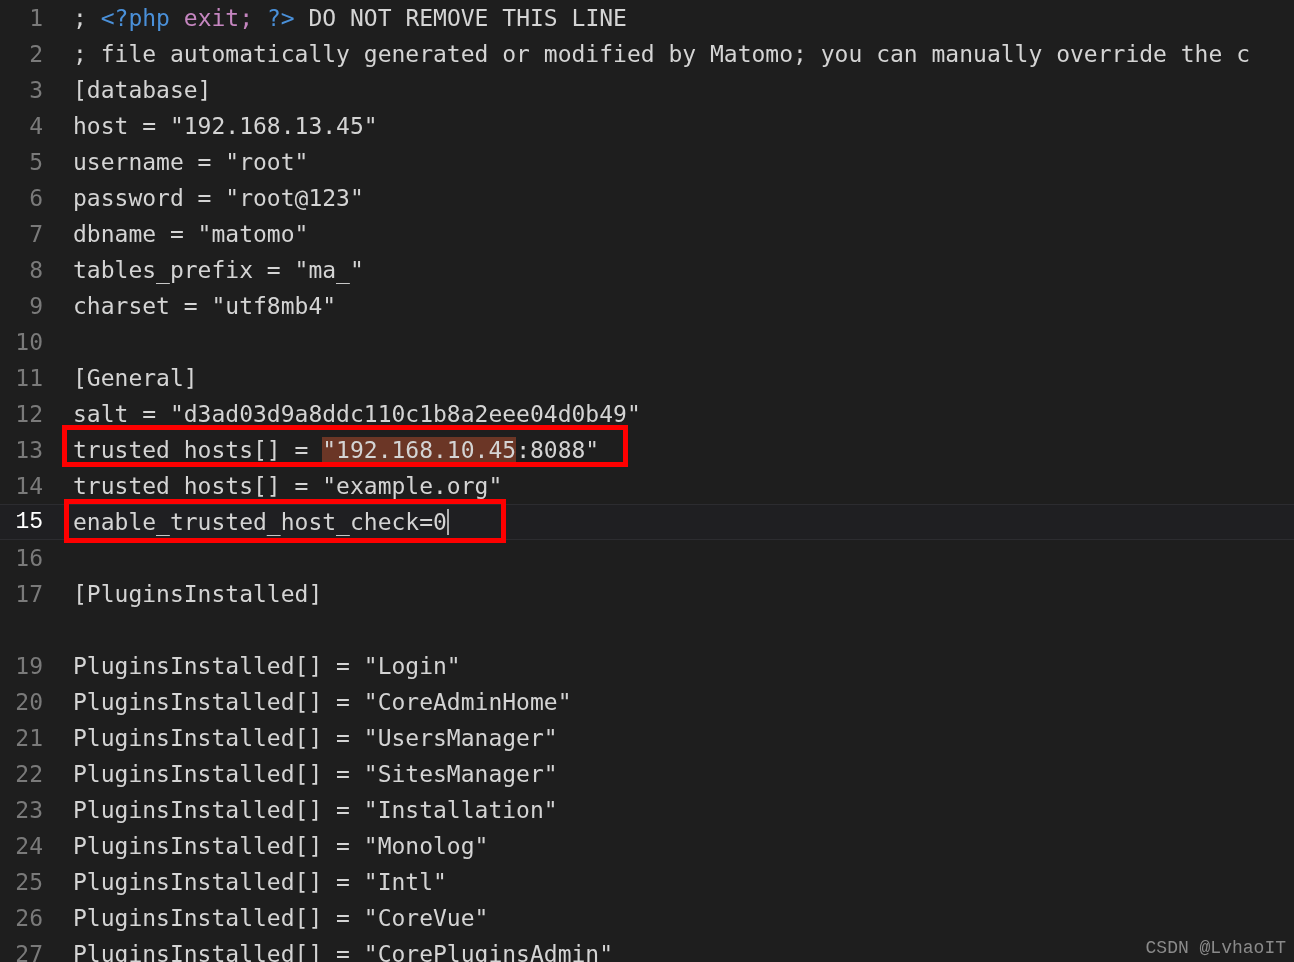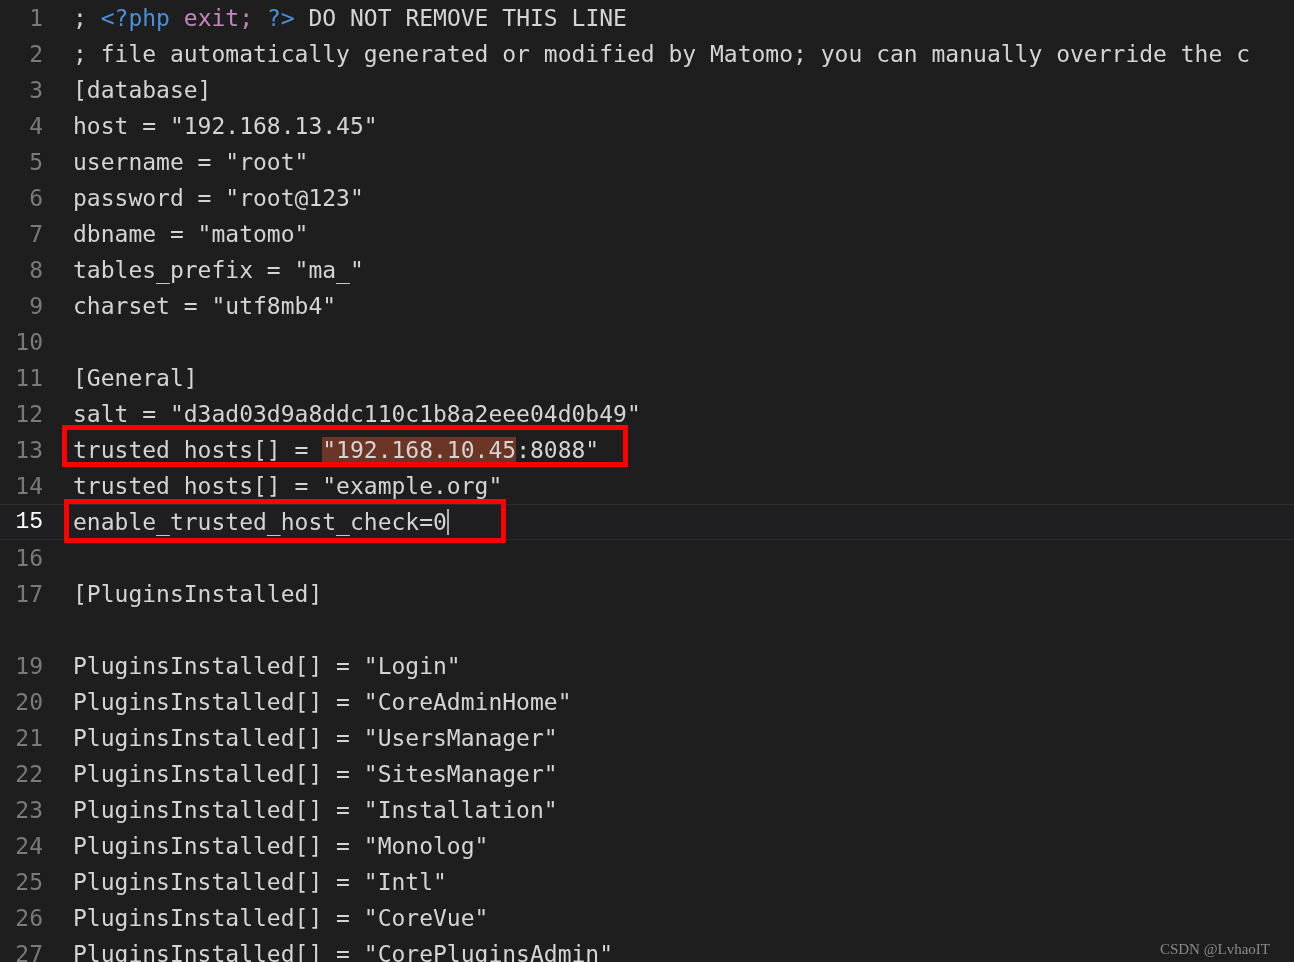--- a/index.html
+++ b/index.html
@@ -113,25 +113,25 @@
     box-sizing: border-box;
     pointer-events: none;
     background: transparent;
   }
   #annot-trusted-host { left: 62px;  top: 425px; width: 566px; height: 42px; }
   #annot-enable-check { left: 64px;  top: 499px; width: 442px; height: 44px; }
 
   
   .watermark {
     position: absolute;
-    right: 24px;
+    right: 8px;
     bottom: 4px;
     color: #8a8a8a;
-    font-size: 15px;
-    font-family: Liberation Serif, serif;
+    font-size: 18px;
+    font-family: Liberation Mono, monospace;
     user-select: none;
   }
 </style>
 </head>
 <body>
 
 <div id="editor">
 
   <div class="code-area">
 

